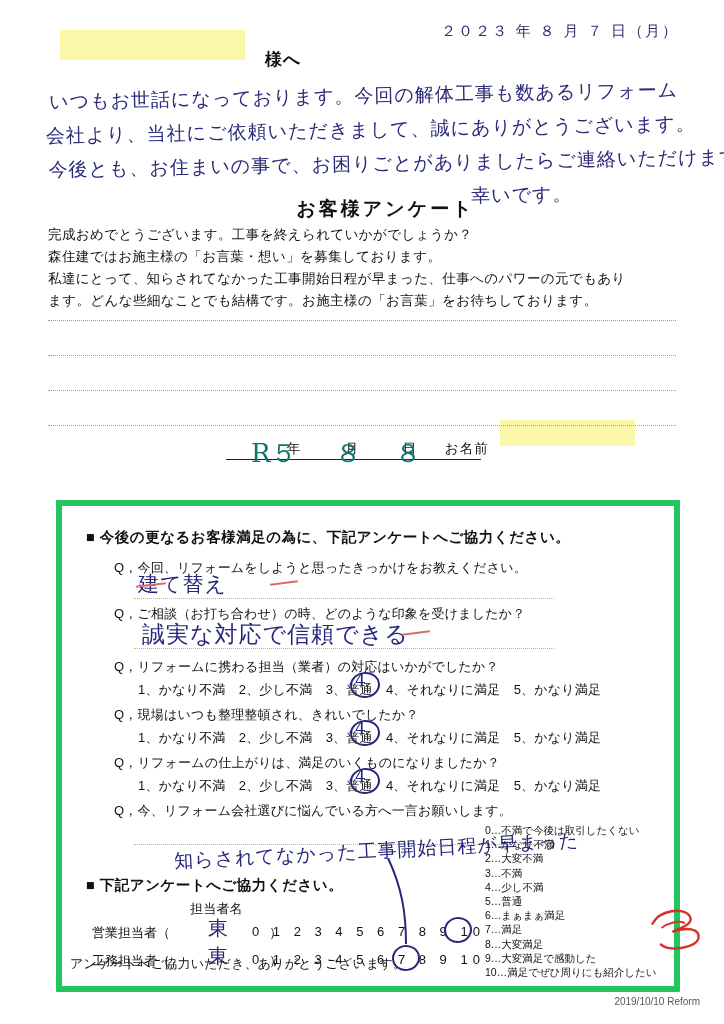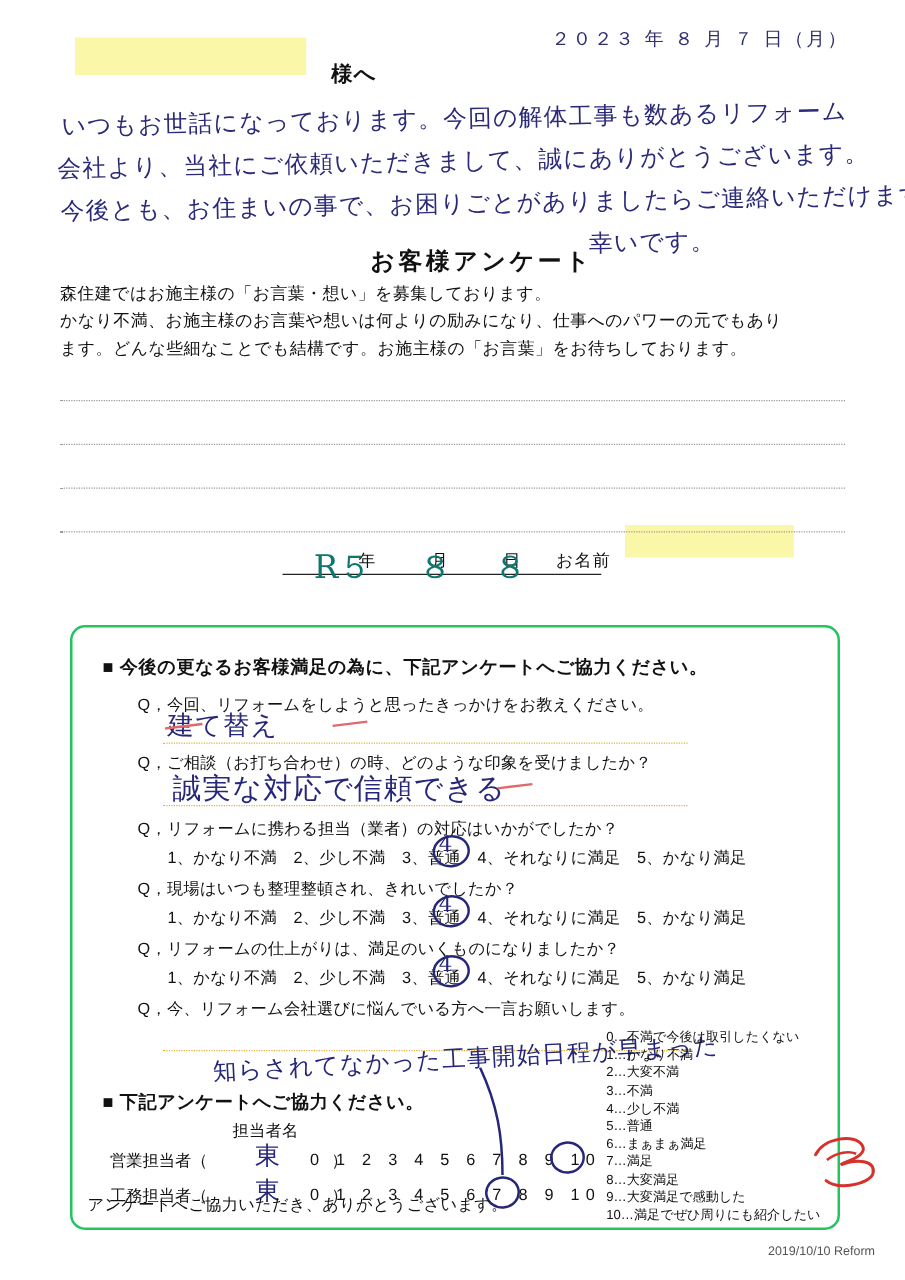--- a/index.html
+++ b/index.html
@@ -72,21 +72,21 @@
     position:absolute;left:262px;top:470px;font-size:12.5px;letter-spacing:.3px;
   }
   .hw-date{
     position:absolute;font-family:"DejaVu Serif","Liberation Serif",serif;
     color:#0f766e;font-size:26px;margin-left:20px;
   }
 
   
   .box{
     position:absolute;left:56px;top:500px;width:612px;height:480px;
-    border:2px solid #22c55e;border-radius:12px;
+    border:6px solid #22c55e;border-radius:1px;
   }
   .box-inner{position:absolute;inset:0;}
 
   .blk-head{
     position:absolute;font-size:14.5px;font-weight:bold;letter-spacing:.5px;
   }
   .q{
     position:absolute;font-size:13px;letter-spacing:.2px;
   }
   .choices{
@@ -149,22 +149,23 @@
   <div class="greet">
     <div class="l1">いつもお世話になっております。今回の解体工事も数あるリフォーム</div>
     <div class="l2">会社より、当社にご依頼いただきまして、誠にありがとうございます。</div>
     <div class="l3">今後とも、お住まいの事で、お困りごとがありましたらご連絡いただけますと</div>
     <div class="l4">幸いです。</div>
   </div>
 
   <div class="survey-title">お客様アンケート</div>
 
   <div class="intro">
+    <div>完成おめでとうございます。工事を終えられていかがでしょうか？</div>
     <div>森住建ではお施主様の「お言葉・想い」を募集しております。</div>
-    <div>かなり不満、お施主様のお言葉や想いは何よりの励みになり、仕事へのパワーの元でもあり</div>
+    <div>私達にとって、知らされてなかった工事開始日程が早まった、仕事へのパワーの元でもあり</div>
     <div>ます。どんな些細なことでも結構です。お施主様の「お言葉」をお待ちしております。</div>
   </div>
 
   <div class="wline" style="top:320px"></div>
   <div class="wline" style="top:355px"></div>
   <div class="wline" style="top:390px"></div>
   <div class="wline" style="top:425px"></div>
 
   <div class="sign-row">
     <span style="display:inline-block;width:56px"></span>

